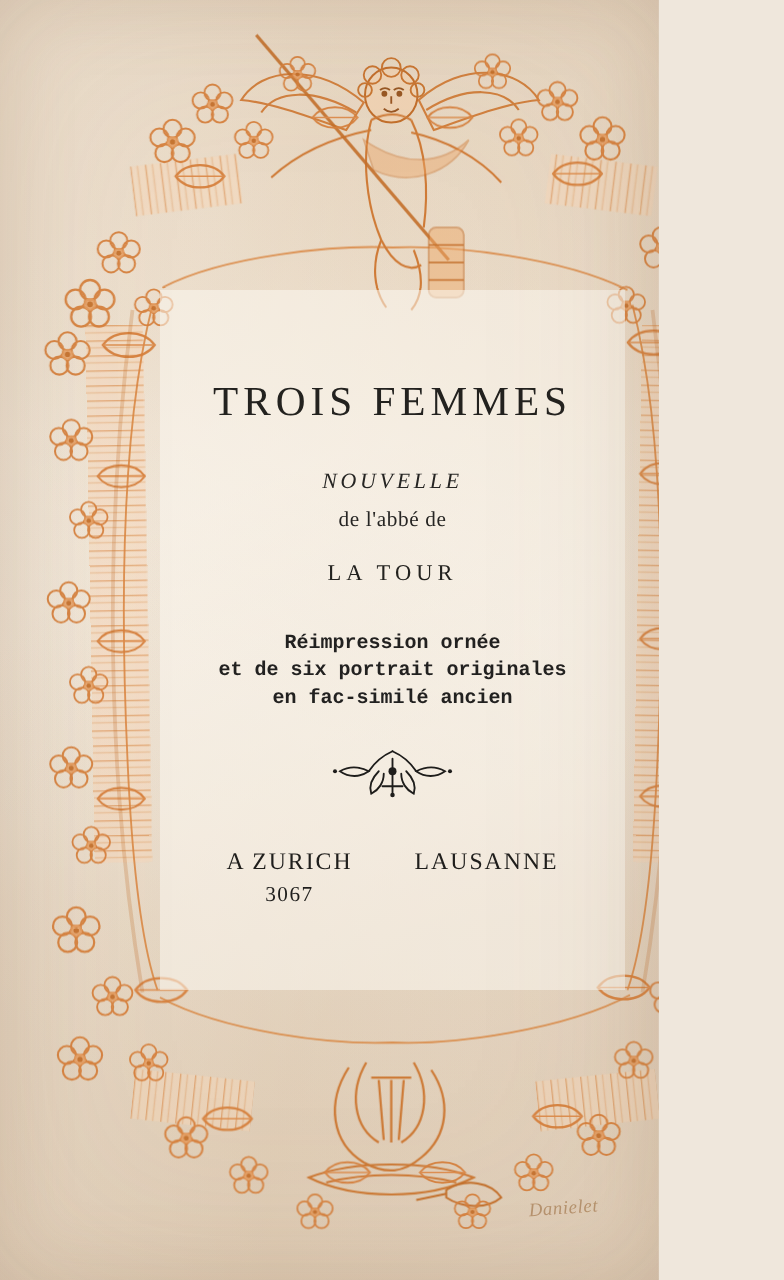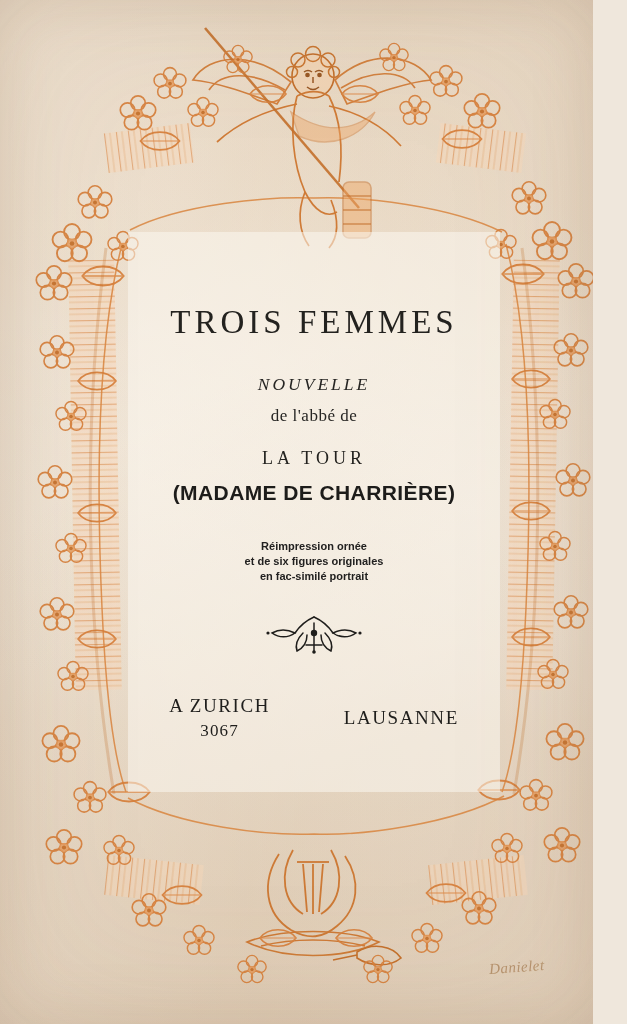--- a/index.html
+++ b/index.html
@@ -9,21 +9,21 @@
   }
   body {
     width: 627px;
     height: 1024px;
     overflow: hidden;
     font-family: "Liberation Serif", serif;
   }
 
   #page {
     position: relative;
-    width: 593px;
+    width: 527px;
     height: 1024px;
     background:
       radial-gradient(ellipse at 30% 20%, #f6efe6 0%, #f2e9dd 45%, #ecdfd0 100%);
     overflow: hidden;
   }
 
   
   #grain {
     position: absolute;
     inset: 0;
@@ -102,40 +102,40 @@
     font-family: "Liberation Sans", sans-serif;
     font-weight: bold;
     font-size: 21px;
     letter-spacing: 0.4px;
     color: #1d1c1a;
     white-space: nowrap;
   }
 
   .blurb {
     margin-top: 34px;
-    font-family: Liberation Sans, sans-serif;
+    font-family: Liberation Mono, monospace;
     font-weight: bold;
-    font-size: 11px;
+    font-size: 16px;
     line-height: 1.38;
     color: #222120;
   }
   .blurb div { white-space: nowrap; }
 
   .fleuron {
     margin-top: 26px;
     color: #1e1d1b;
     line-height: 0;
   }
 
   .imprint {
     margin-top: 38px;
     display: flex;
-    align-items: center;
+    align-items: flex-start;
     justify-content: center;
-    gap: 16px;
+    gap: 4px;
     font-family: "Liberation Serif", serif;
   }
   .imprint .col {
     padding: 0 20px;
     line-height: 1.35;
   }
   .imprint .city {
     font-size: 19px;
     letter-spacing: 1.6px;
     color: #1f1e1c;
@@ -410,26 +410,25 @@
   <div id="plate">
 
     <div class="title">TROIS FEMMES</div>
 
     <div class="nouvelle">NOUVELLE</div>
 
     <div class="delabbe">de l'abbé de</div>
 
     <div class="latour">LA TOUR</div>
 
-    <div class="madame">(MADAME DE CHARRIÈRE)</div>
 
     <div class="blurb">
       <div>Réimpression ornée</div>
-      <div>et de six figures originales</div>
-      <div>en fac-similé portrait</div>
+      <div>et de six portrait originales</div>
+      <div>en fac-similé ancien</div>
     </div>
 
     <div class="fleuron">
       <svg width="110" height="44" viewBox="0 0 110 44" xmlns="http://www.w3.org/2000/svg">
         <g fill="none" stroke="#1e1d1b" stroke-width="1.5" stroke-linecap="round">
           <path d="M55 6 C 46 10, 40 16, 36 22"></path>
           <path d="M55 6 C 64 10, 70 16, 74 22"></path>
           <path d="M36 22 C 28 18, 20 18, 13 22 C 20 27, 29 27, 36 22 Z"></path>
           <path d="M74 22 C 82 18, 90 18, 97 22 C 90 27, 81 27, 74 22 Z"></path>
           <path d="M44 22 C 38 28, 36 34, 38 40 C 44 37, 48 31, 48 24"></path>

